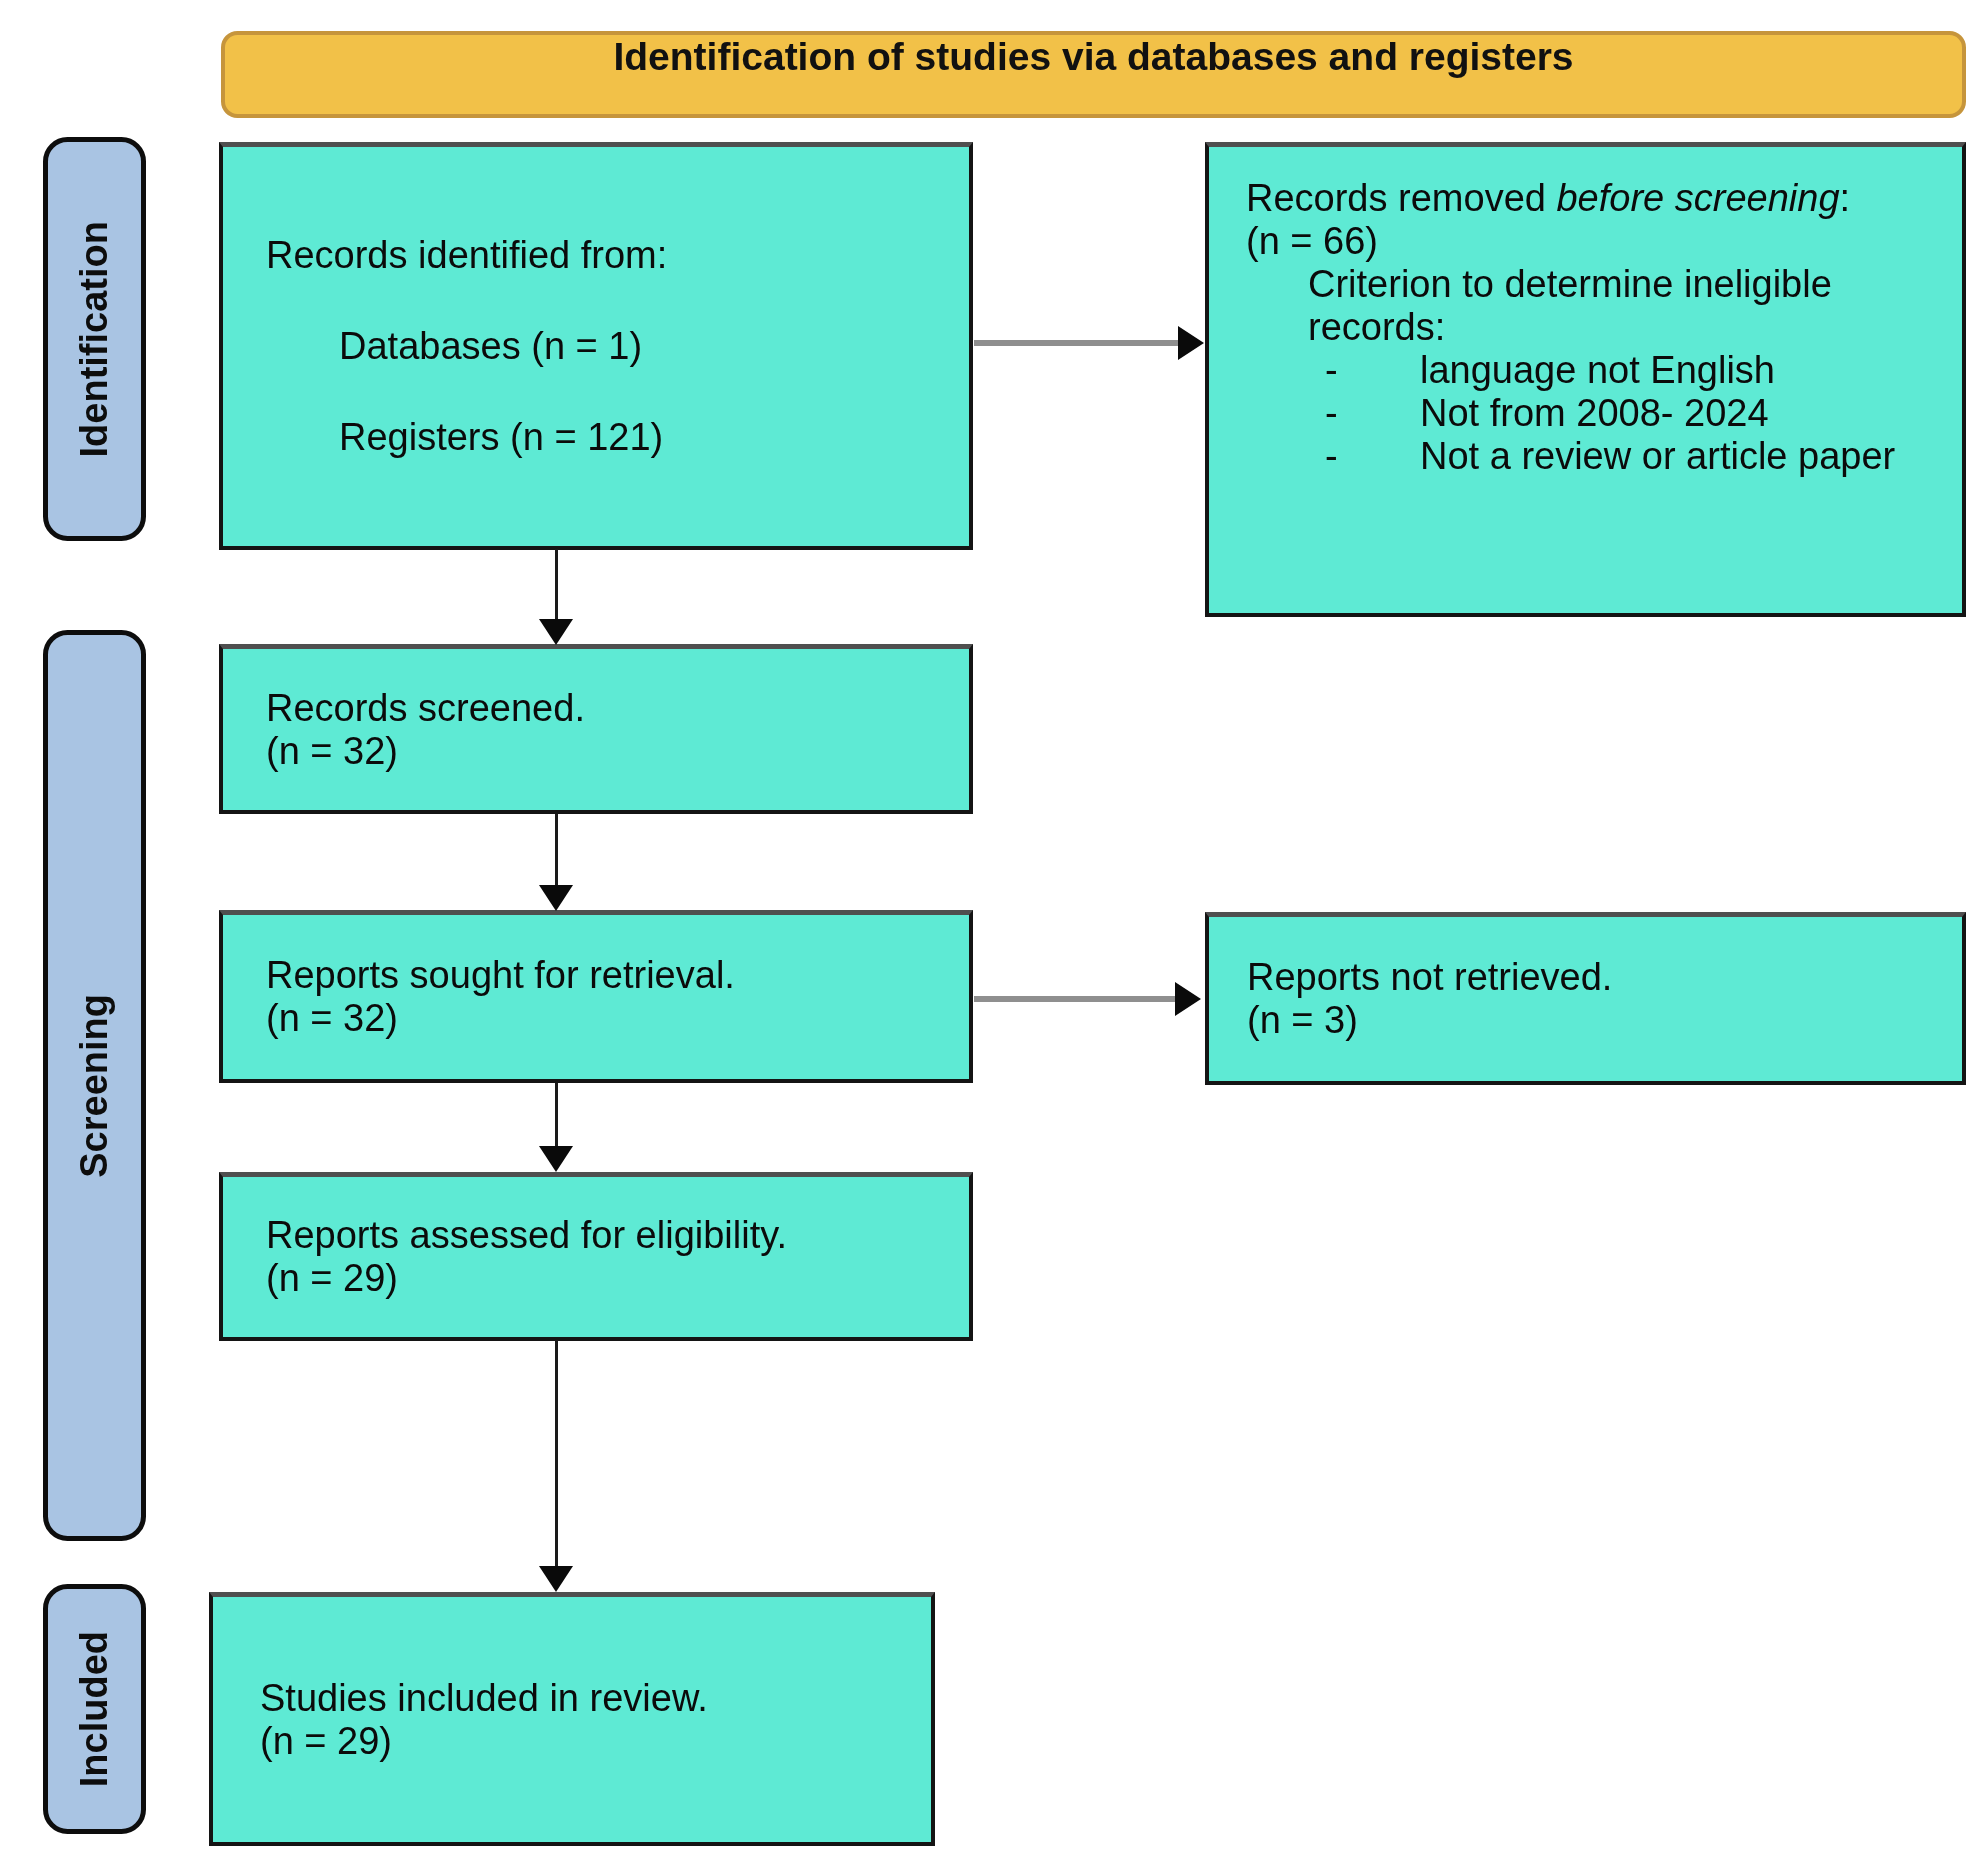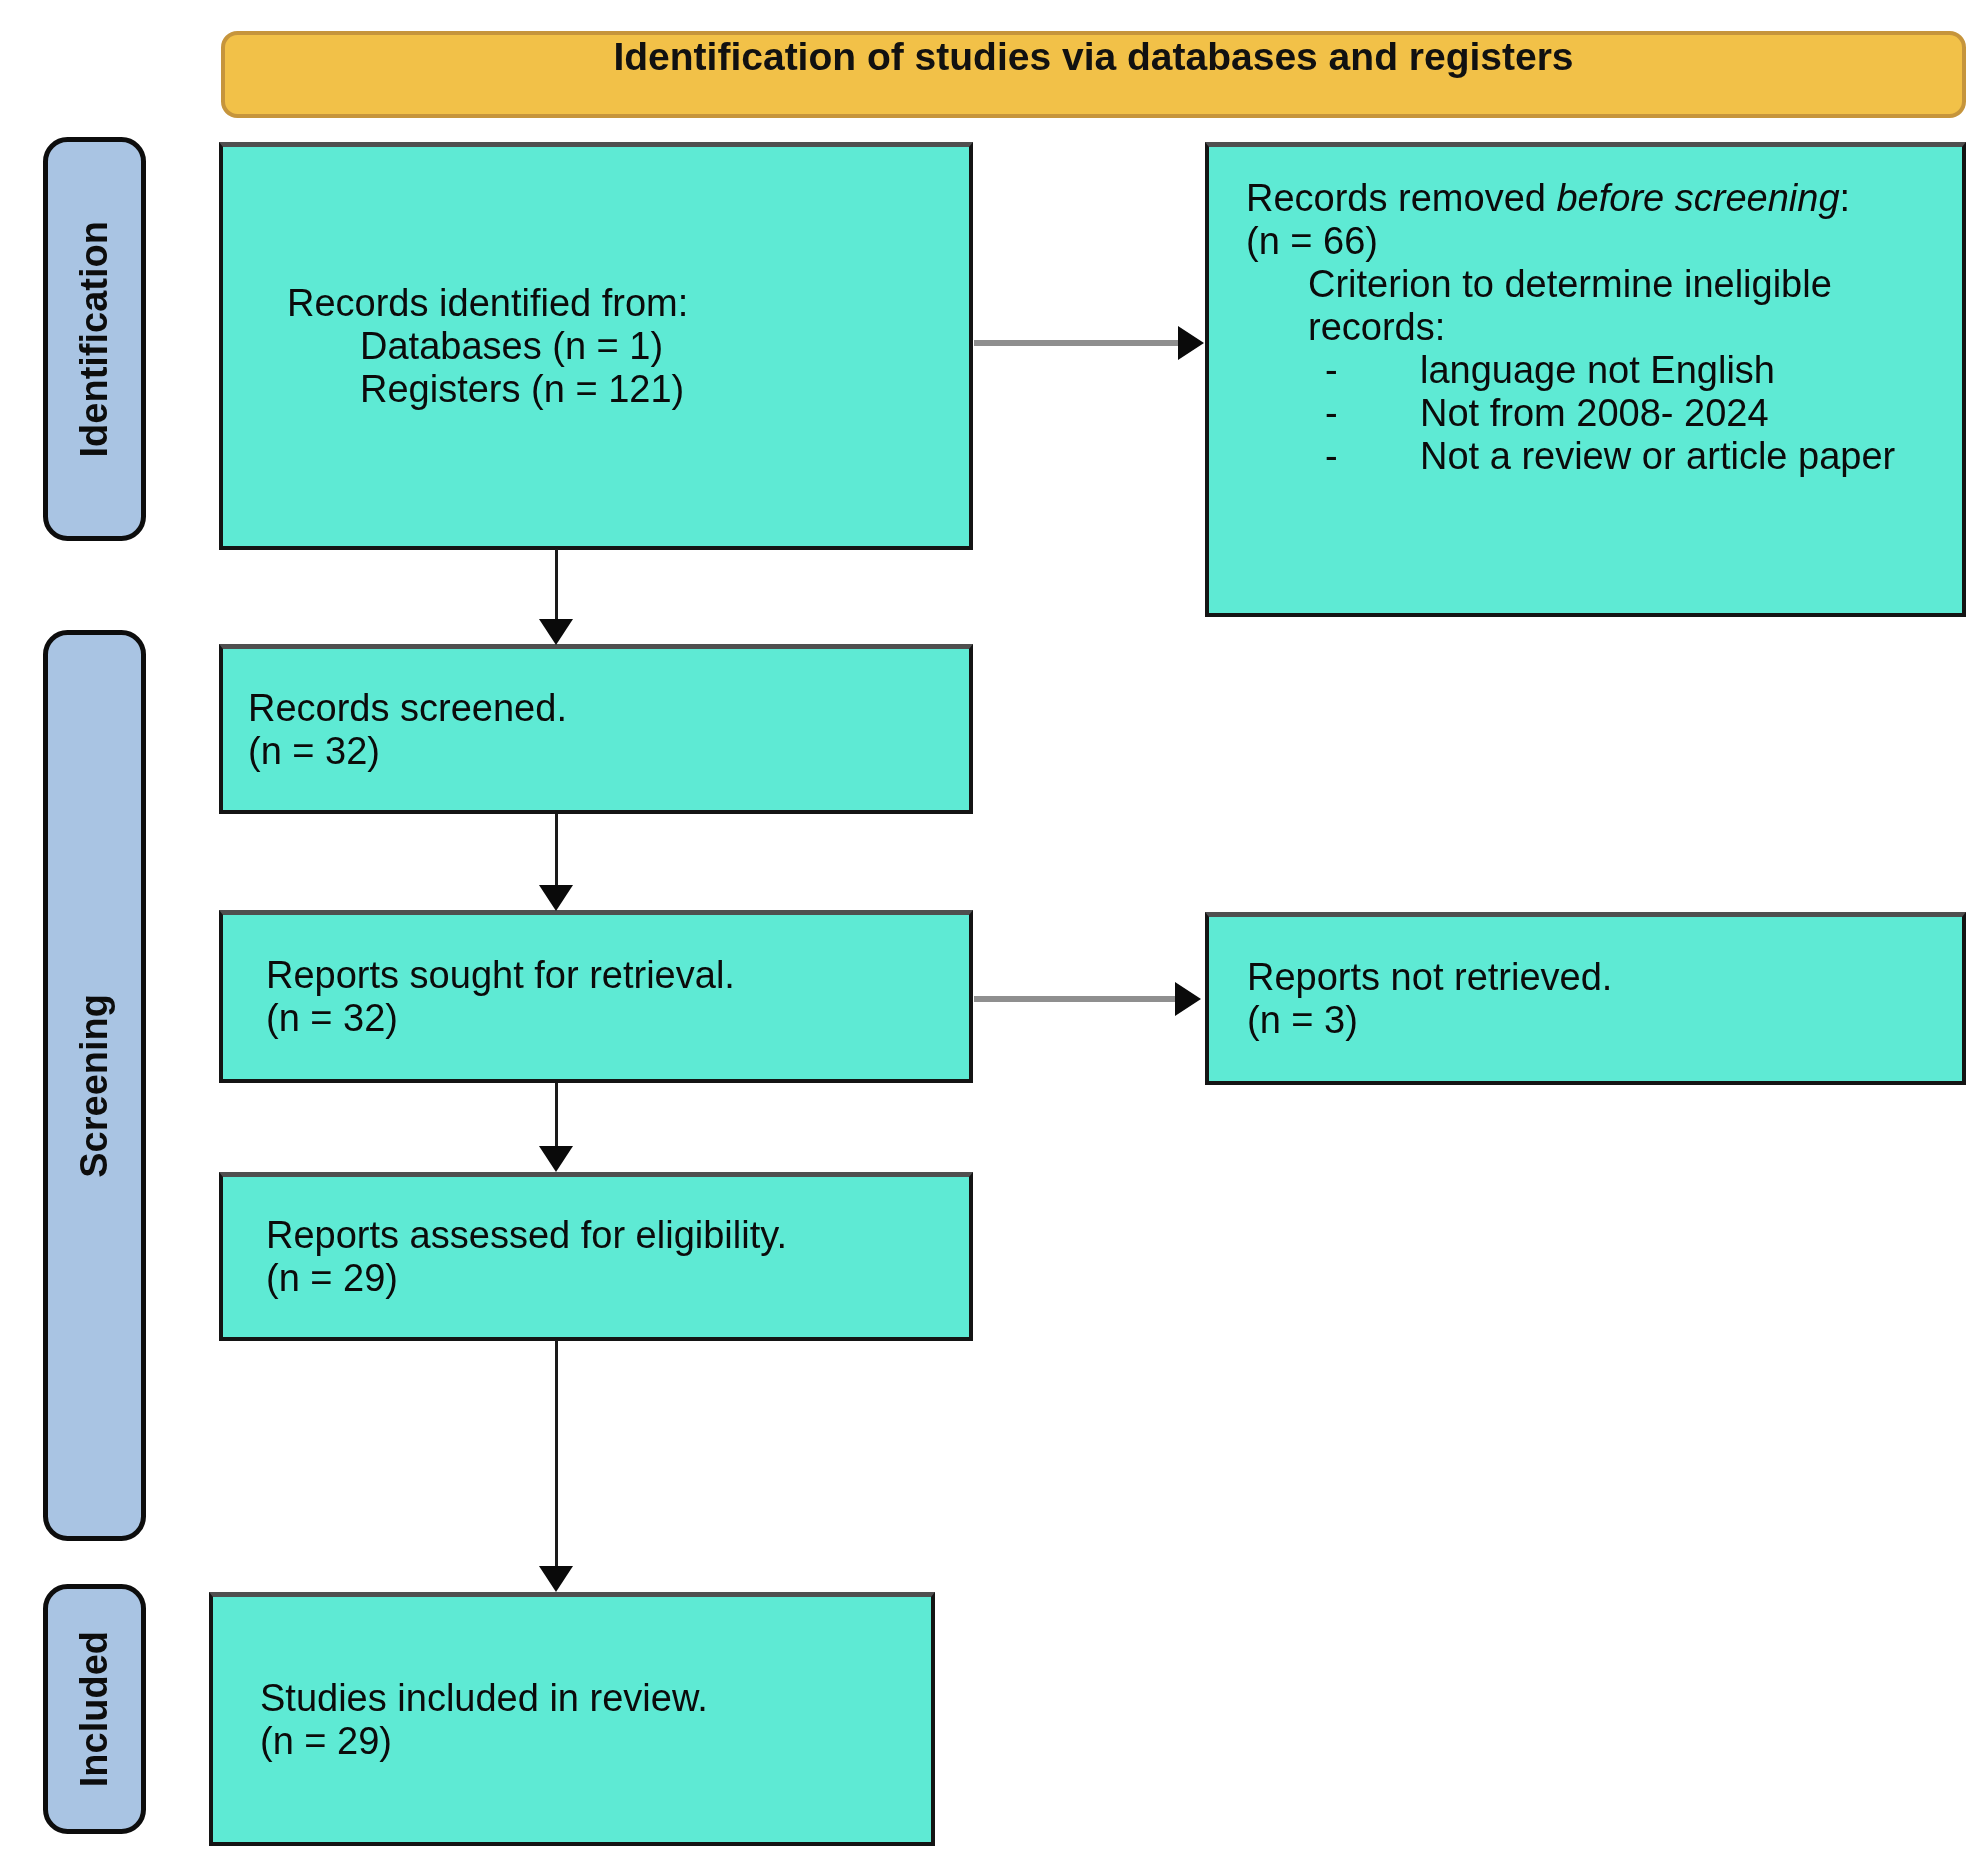--- a/index.html
+++ b/index.html
@@ -28,23 +28,23 @@
   .stage-screening{top:630px;height:911px;}
   .stage-included{top:1584px;height:250px;}
 
   
   .fbox{
     position:absolute;background:#5eead4;box-sizing:border-box;
     border:4.1px solid #141414;border-top:5.7px solid #4f4f4f;
     font-size:38px;line-height:43px;color:#0b0b0b;
   }
   .center2{display:flex;flex-direction:column;justify-content:center;}
-  .box-identified{left:219px;top:142px;width:754px;height:408px;padding-left:64px;}
+  .box-identified{left:219px;top:142px;width:754px;height:408px;padding-left:43px;gap:48px;}
   .box-removed{left:1205px;top:142px;width:761px;height:475px;padding:29.5px 21px 0 37px;}
-  .box-screened{left:219px;top:644px;width:754px;height:170px;padding-left:25px;}
+  .box-screened{left:219px;top:644px;width:754px;height:170px;padding-left:43px;}
   .box-sought{left:219px;top:910px;width:754px;height:173px;padding-left:43px;}
   .box-notretrieved{left:1205px;top:912px;width:761px;height:173px;padding-left:38px;}
   .box-assessed{left:219px;top:1172px;width:754px;height:169px;padding-left:43px;}
   .box-included{left:209px;top:1592px;width:726px;height:254px;padding-left:47px;}
 
   .indent{margin-left:73px;}
   .rm-head{width:687px;margin:0;}
   .rm-count{}
   .rm-crit{margin-left:62px;width:589px;}
   .bullet{display:flex;margin-left:79px;}

